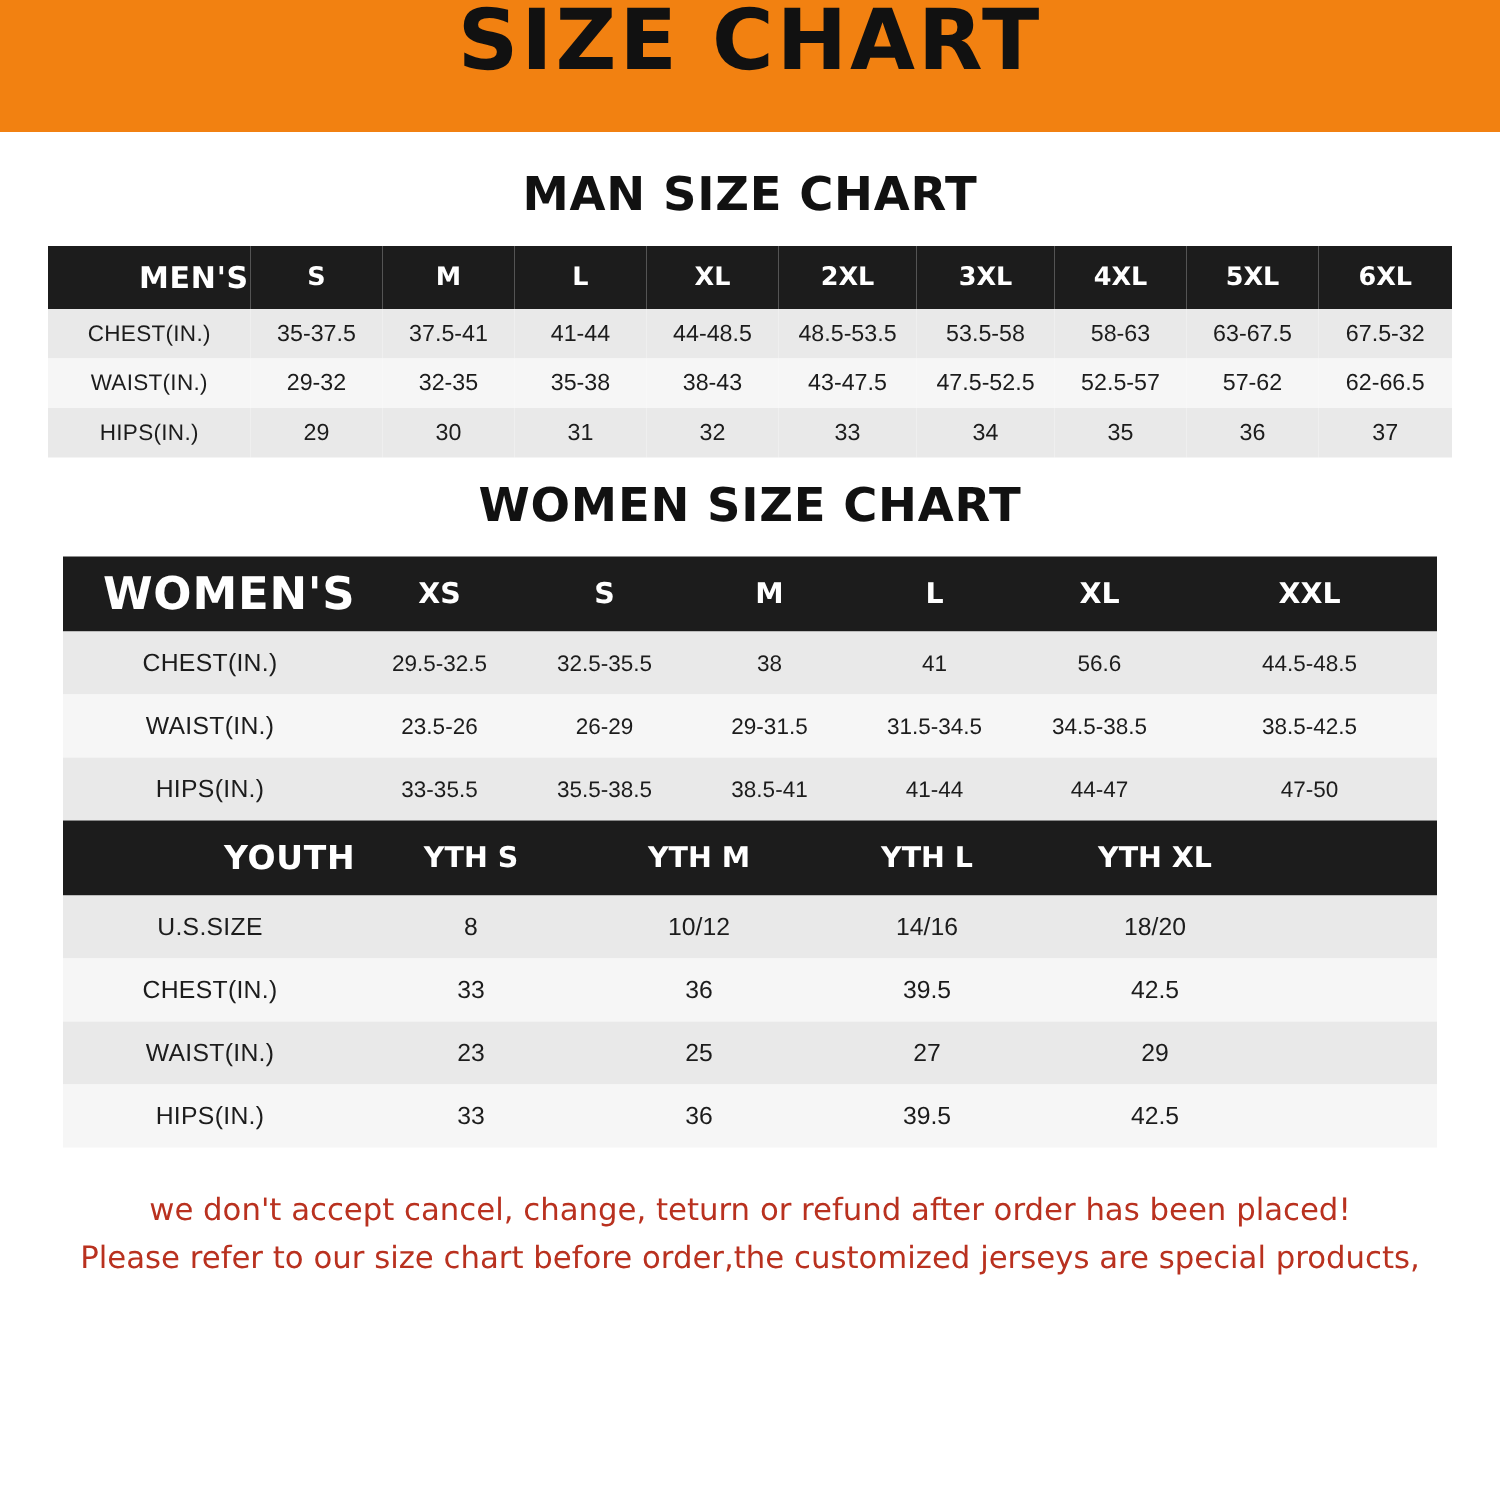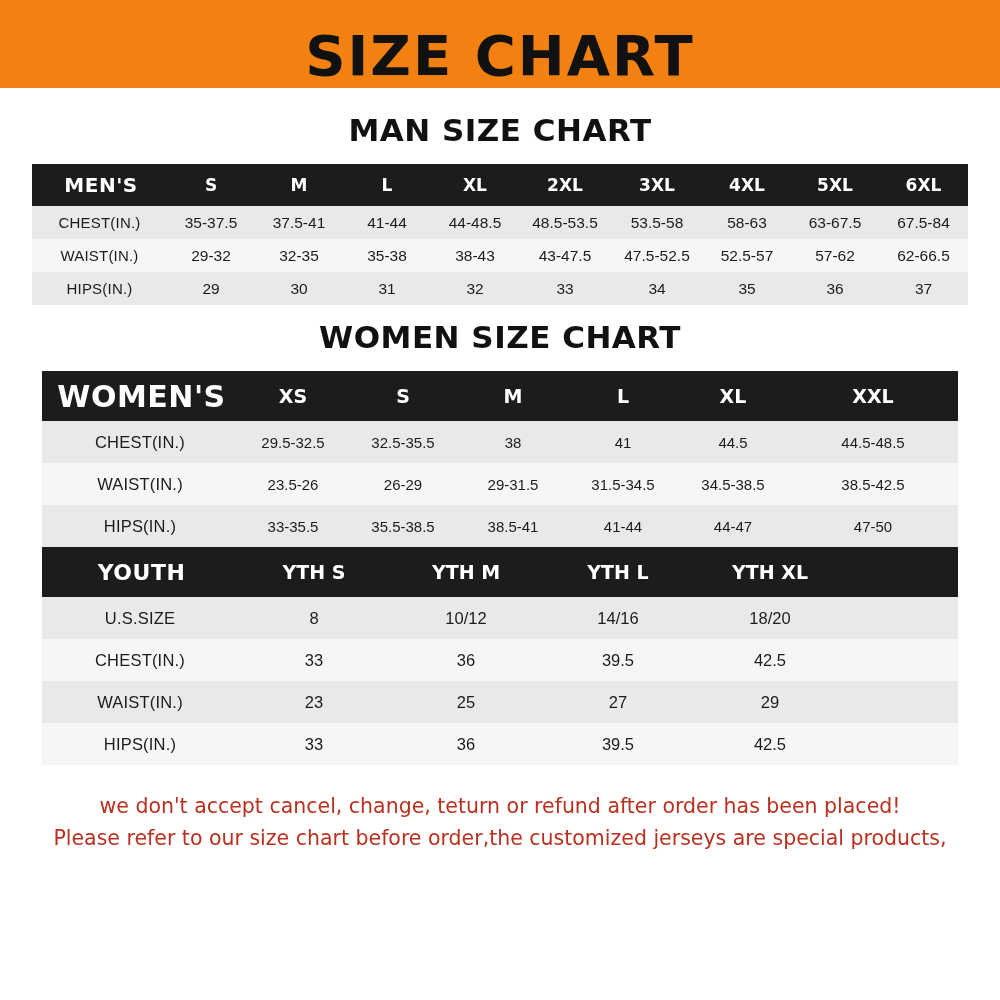--- a/index.html
+++ b/index.html
@@ -19,21 +19,21 @@
     position: relative;
     background: #ffffff;
     box-sizing: border-box;
   }
 
   
   .banner {
     background: #f28111;
     height: 88px;
     display: flex;
-    align-items: flex-end;
+    align-items: flex-start;
     justify-content: center;
   }
   .banner-title {
     font-family: "DejaVu Sans", sans-serif;
     font-weight: bold;
     font-size: 56px;
     letter-spacing: 2px;
     color: #111111;
     line-height: 1;
     padding-bottom: 4px;
@@ -60,21 +60,21 @@
     table-layout: fixed;
   }
   thead th {
     background: #1c1c1c;
     color: #ffffff;
     font-weight: bold;
     text-align: center;
     font-family: "DejaVu Sans", sans-serif;
   }
   thead th.rowlabel {
-    text-align: center;
+    text-align: right;
     padding-left: 4px;
     letter-spacing: 0.5px;
   }
   tbody td {
     text-align: center;
     color: #1c1c1c;
     font-family: "Liberation Sans", sans-serif;
   }
   tbody td.rowlabel {
     text-align: center;
@@ -155,21 +155,21 @@
       <tr class="odd">
         <td class="rowlabel">CHEST(IN.)</td>
         <td>35-37.5</td>
         <td>37.5-41</td>
         <td>41-44</td>
         <td>44-48.5</td>
         <td>48.5-53.5</td>
         <td>53.5-58</td>
         <td>58-63</td>
         <td>63-67.5</td>
-        <td>67.5-84</td>
+        <td>67.5-32</td>
       </tr>
       <tr class="even">
         <td class="rowlabel">WAIST(IN.)</td>
         <td>29-32</td>
         <td>32-35</td>
         <td>35-38</td>
         <td>38-43</td>
         <td>43-47.5</td>
         <td>47.5-52.5</td>
         <td>52.5-57</td>
@@ -213,21 +213,21 @@
         <th>XXL</th>
       </tr>
     </thead>
     <tbody>
       <tr class="odd">
         <td class="rowlabel">CHEST(IN.)</td>
         <td>29.5-32.5</td>
         <td>32.5-35.5</td>
         <td>38</td>
         <td>41</td>
-        <td>44.5</td>
+        <td>56.6</td>
         <td>44.5-48.5</td>
       </tr>
       <tr class="even">
         <td class="rowlabel">WAIST(IN.)</td>
         <td>23.5-26</td>
         <td>26-29</td>
         <td>29-31.5</td>
         <td>31.5-34.5</td>
         <td>34.5-38.5</td>
         <td>38.5-42.5</td>

